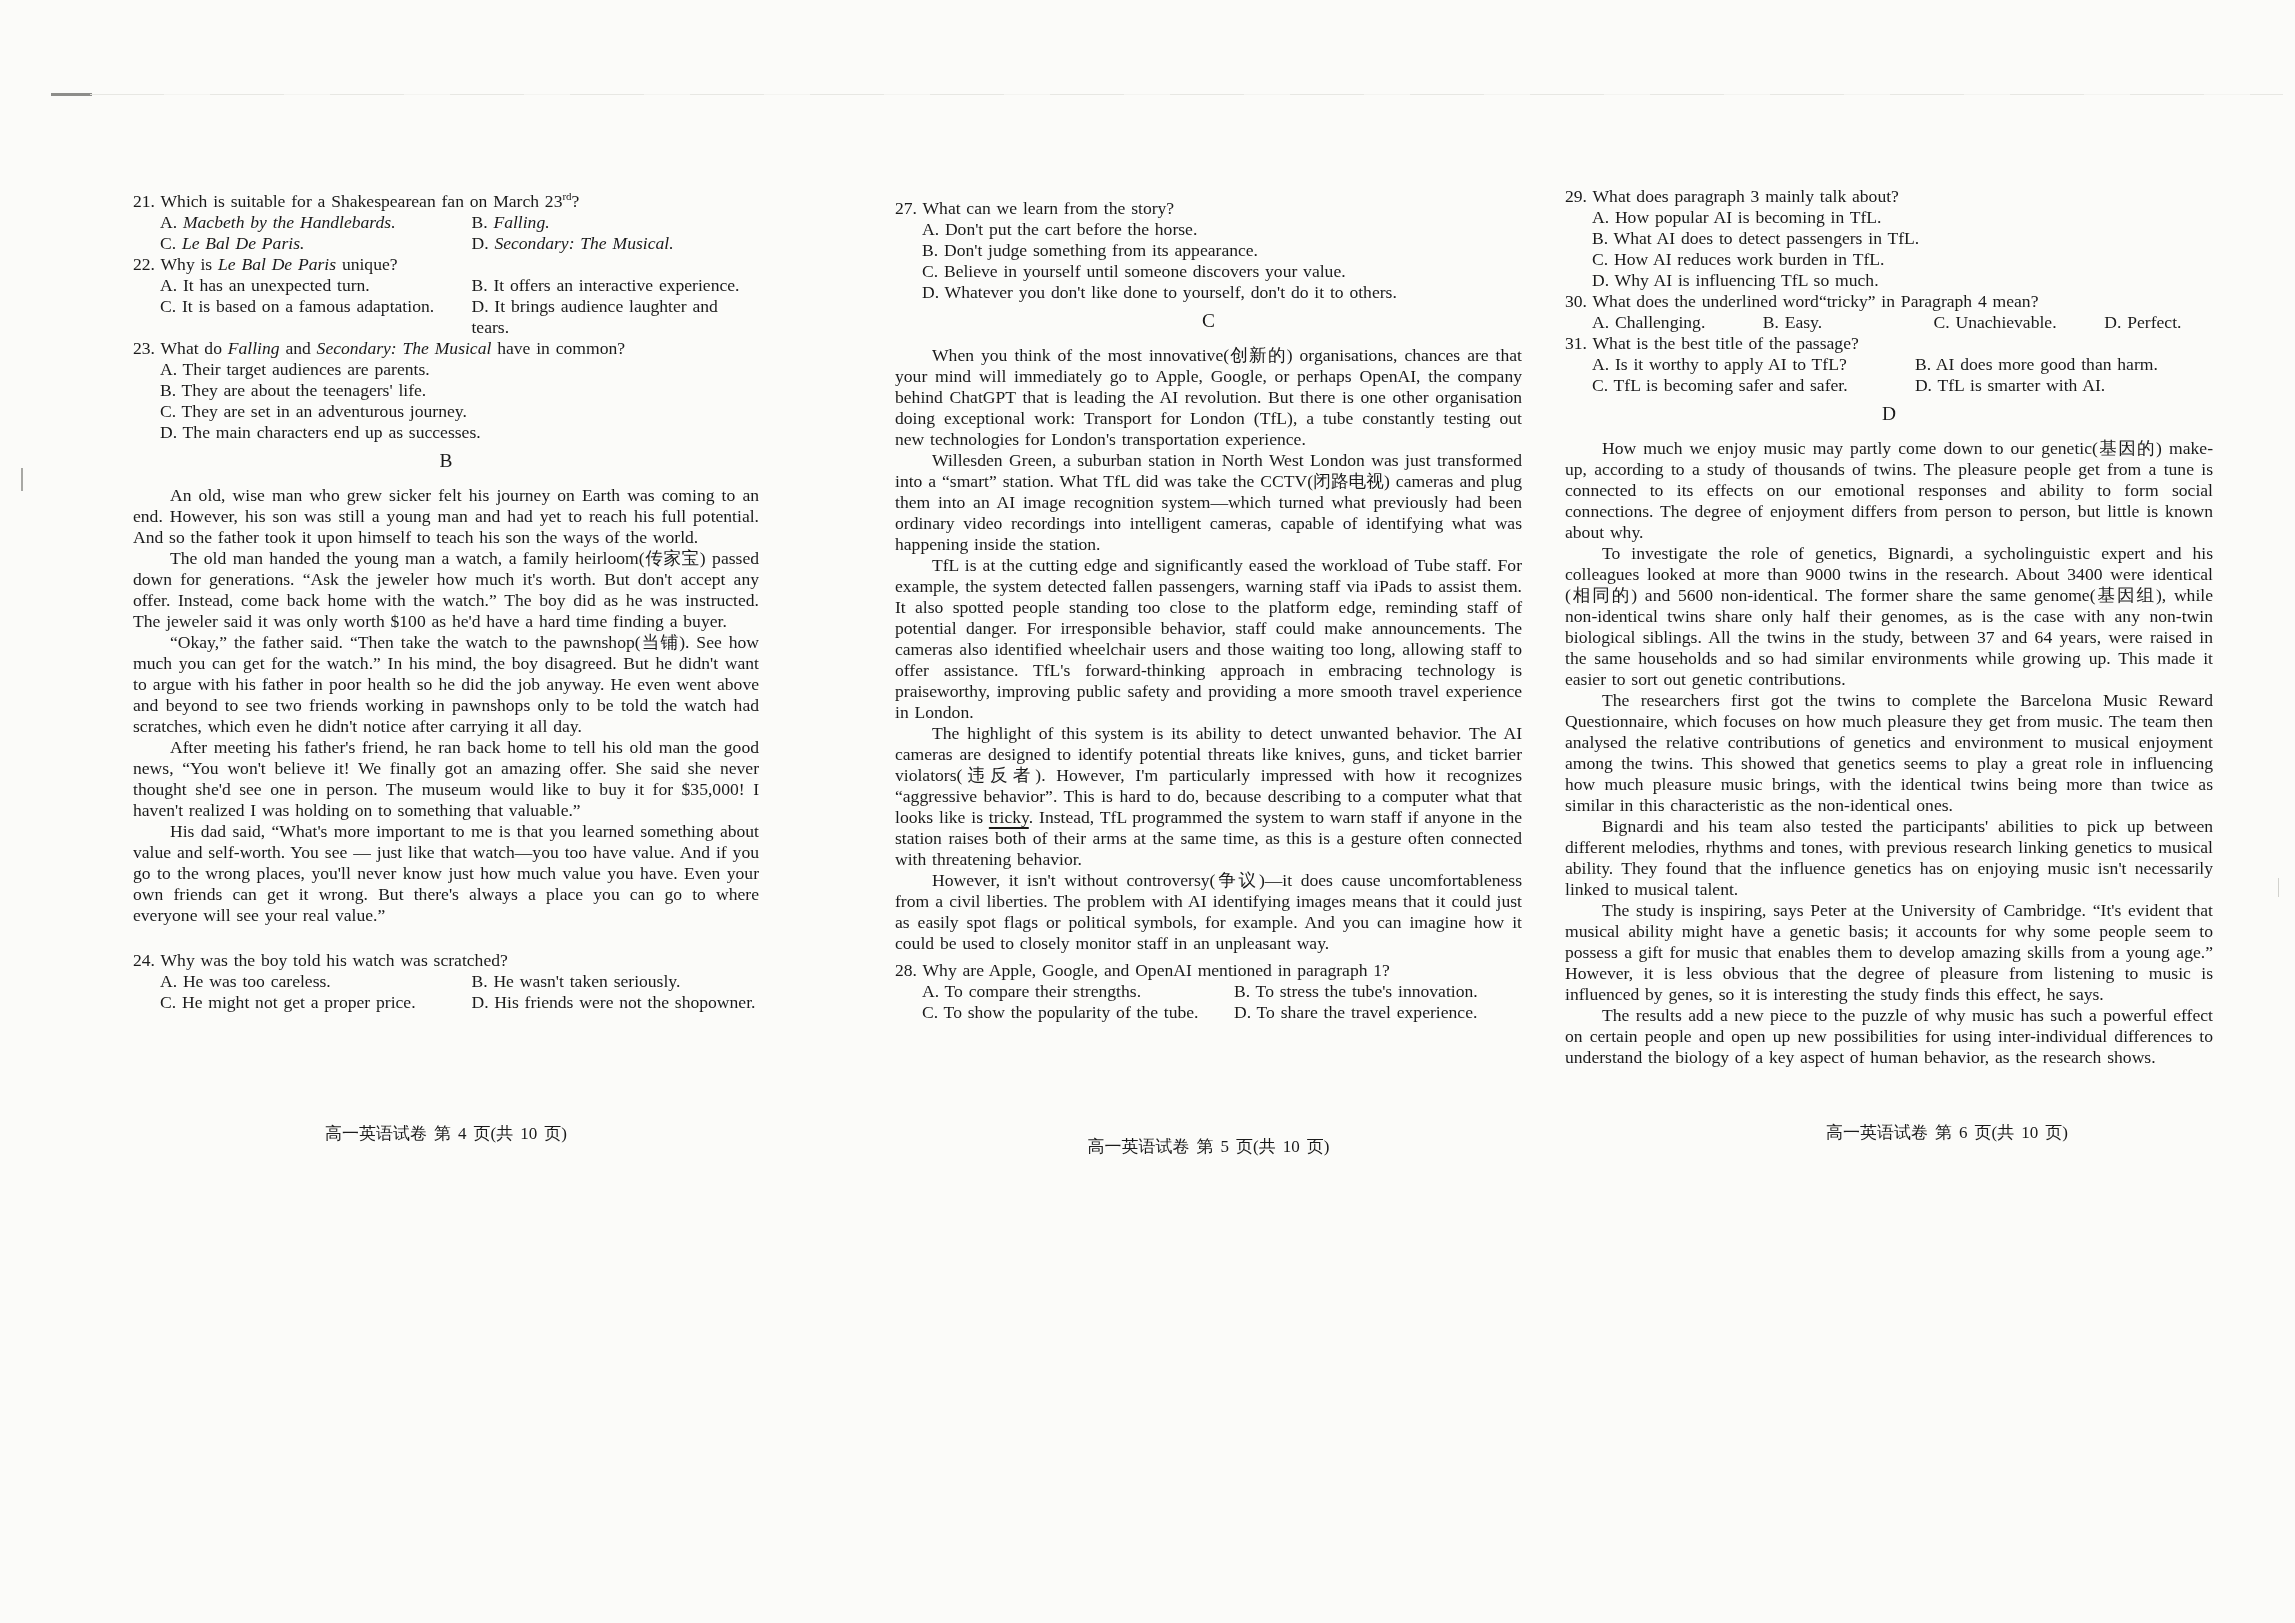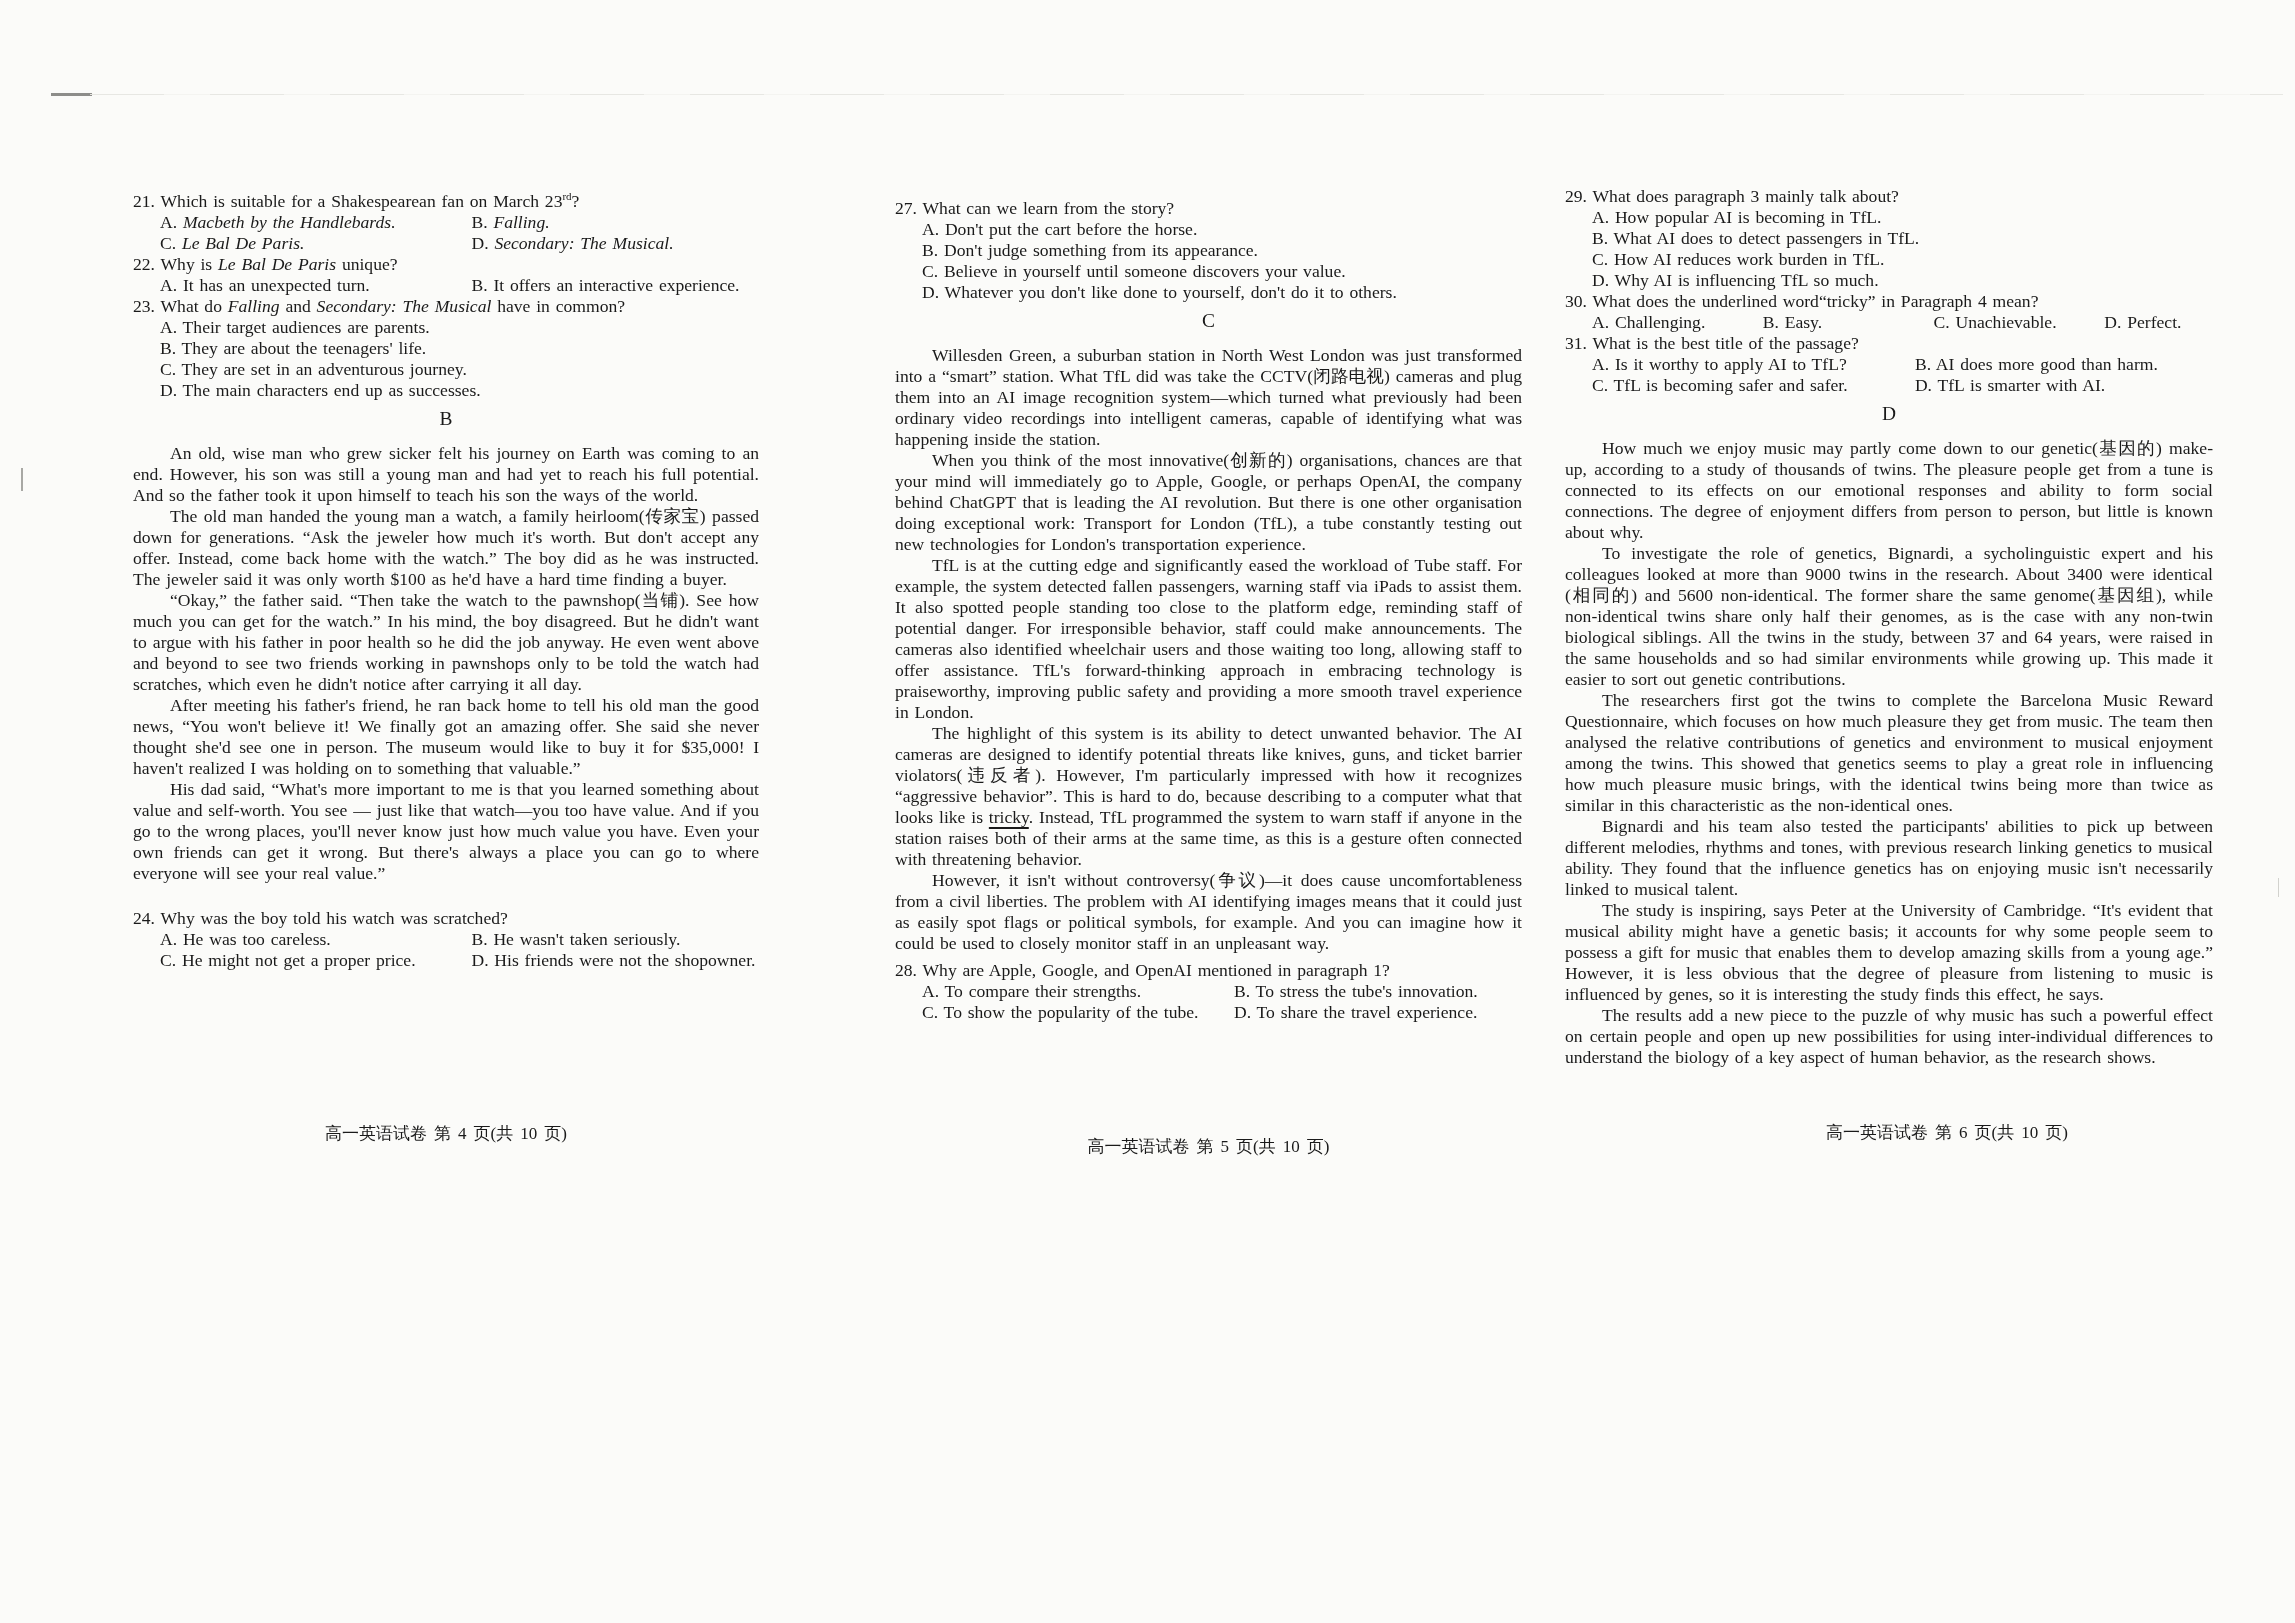--- a/index.html
+++ b/index.html
@@ -117,20 +117,24 @@
       <span class="o2"><span>D. </span><span class="it">Secondary: The Musical.</span></span>
     </div>
   </div>
 
   <div class="q">
     <div class="stem"><span>22. Why is </span><span class="it">Le Bal De Paris</span><span> unique?</span></div>
     <div class="optrow">
       <span class="o1">A. It has an unexpected turn.</span>
       <span class="o2">B. It offers an interactive experience.</span>
     </div>
+    <div class="optrow">
+      <span class="o1">C. It is based on a famous adaptation.</span>
+      <span class="o2">D. It brings audience laughter and tears.</span>
+    </div>
   </div>
 
   <div class="q">
     <div class="stem"><span>23. What do </span><span class="it">Falling</span><span> and </span><span class="it">Secondary: The Musical</span><span> have in common?</span></div>
     <div class="optline">A. Their target audiences are parents.</div>
     <div class="optline">B. They are about the teenagers' life.</div>
     <div class="optline">C. They are set in an adventurous journey.</div>
     <div class="optline">D. The main characters end up as successes.</div>
   </div>
 
@@ -164,22 +168,22 @@
   <div class="q">
     <div class="stem">27. What can we learn from the story?</div>
     <div class="optline">A. Don't put the cart before the horse.</div>
     <div class="optline">B. Don't judge something from its appearance.</div>
     <div class="optline">C. Believe in yourself until someone discovers your value.</div>
     <div class="optline">D. Whatever you don't like done to yourself, don't do it to others.</div>
   </div>
 
   <div class="section-head">C</div>
 
+  <p class="para">When you think of the most innovative(创新的) organisations, chances are that your mind will immediately go to Apple, Google, or perhaps OpenAI, the company behind ChatGPT that is leading the AI revolution. But there is one other organisation doing exceptional work: Transport for London (TfL), a tube constantly testing out new technologies for London's transportation experience.</p>
   <p class="para">Willesden Green, a suburban station in North West London was just transformed into a “smart” station. What TfL did was take the CCTV(闭路电视) cameras and plug them into an AI image recognition system—which turned what previously had been ordinary video recordings into intelligent cameras, capable of identifying what was happening inside the station.</p>
-  <p class="para">When you think of the most innovative(创新的) organisations, chances are that your mind will immediately go to Apple, Google, or perhaps OpenAI, the company behind ChatGPT that is leading the AI revolution. But there is one other organisation doing exceptional work: Transport for London (TfL), a tube constantly testing out new technologies for London's transportation experience.</p>
   <p class="para">TfL is at the cutting edge and significantly eased the workload of Tube staff. For example, the system detected fallen passengers, warning staff via iPads to assist them. It also spotted people standing too close to the platform edge, reminding staff of potential danger. For irresponsible behavior, staff could make announcements. The cameras also identified wheelchair users and those waiting too long, allowing staff to offer assistance. TfL's forward-thinking approach in embracing technology is praiseworthy, improving public safety and providing a more smooth travel experience in London.</p>
   <p class="para"><span>The highlight of this system is its ability to detect unwanted behavior. The AI cameras are designed to identify potential threats like knives, guns, and ticket barrier violators(违反者). However, I'm particularly impressed with how it recognizes “aggressive behavior”. This is hard to do, because describing to a computer what that looks like is </span><span class="u-word">tricky</span><span>. Instead, TfL programmed the system to warn staff if anyone in the station raises both of their arms at the same time, as this is a gesture often connected with threatening behavior.</span></p>
   <p class="para">However, it isn't without controversy(争议)—it does cause uncomfortableness from a civil liberties. The problem with AI identifying images means that it could just as easily spot flags or political symbols, for example. And you can imagine how it could be used to closely monitor staff in an unpleasant way.</p>
 
   <div class="q gap-sm">
     <div class="stem">28. Why are Apple, Google, and OpenAI mentioned in paragraph 1?</div>
     <div class="optrow">
       <span class="o1">A. To compare their strengths.</span>
       <span class="o2">B. To stress the tube's innovation.</span>
     </div>

